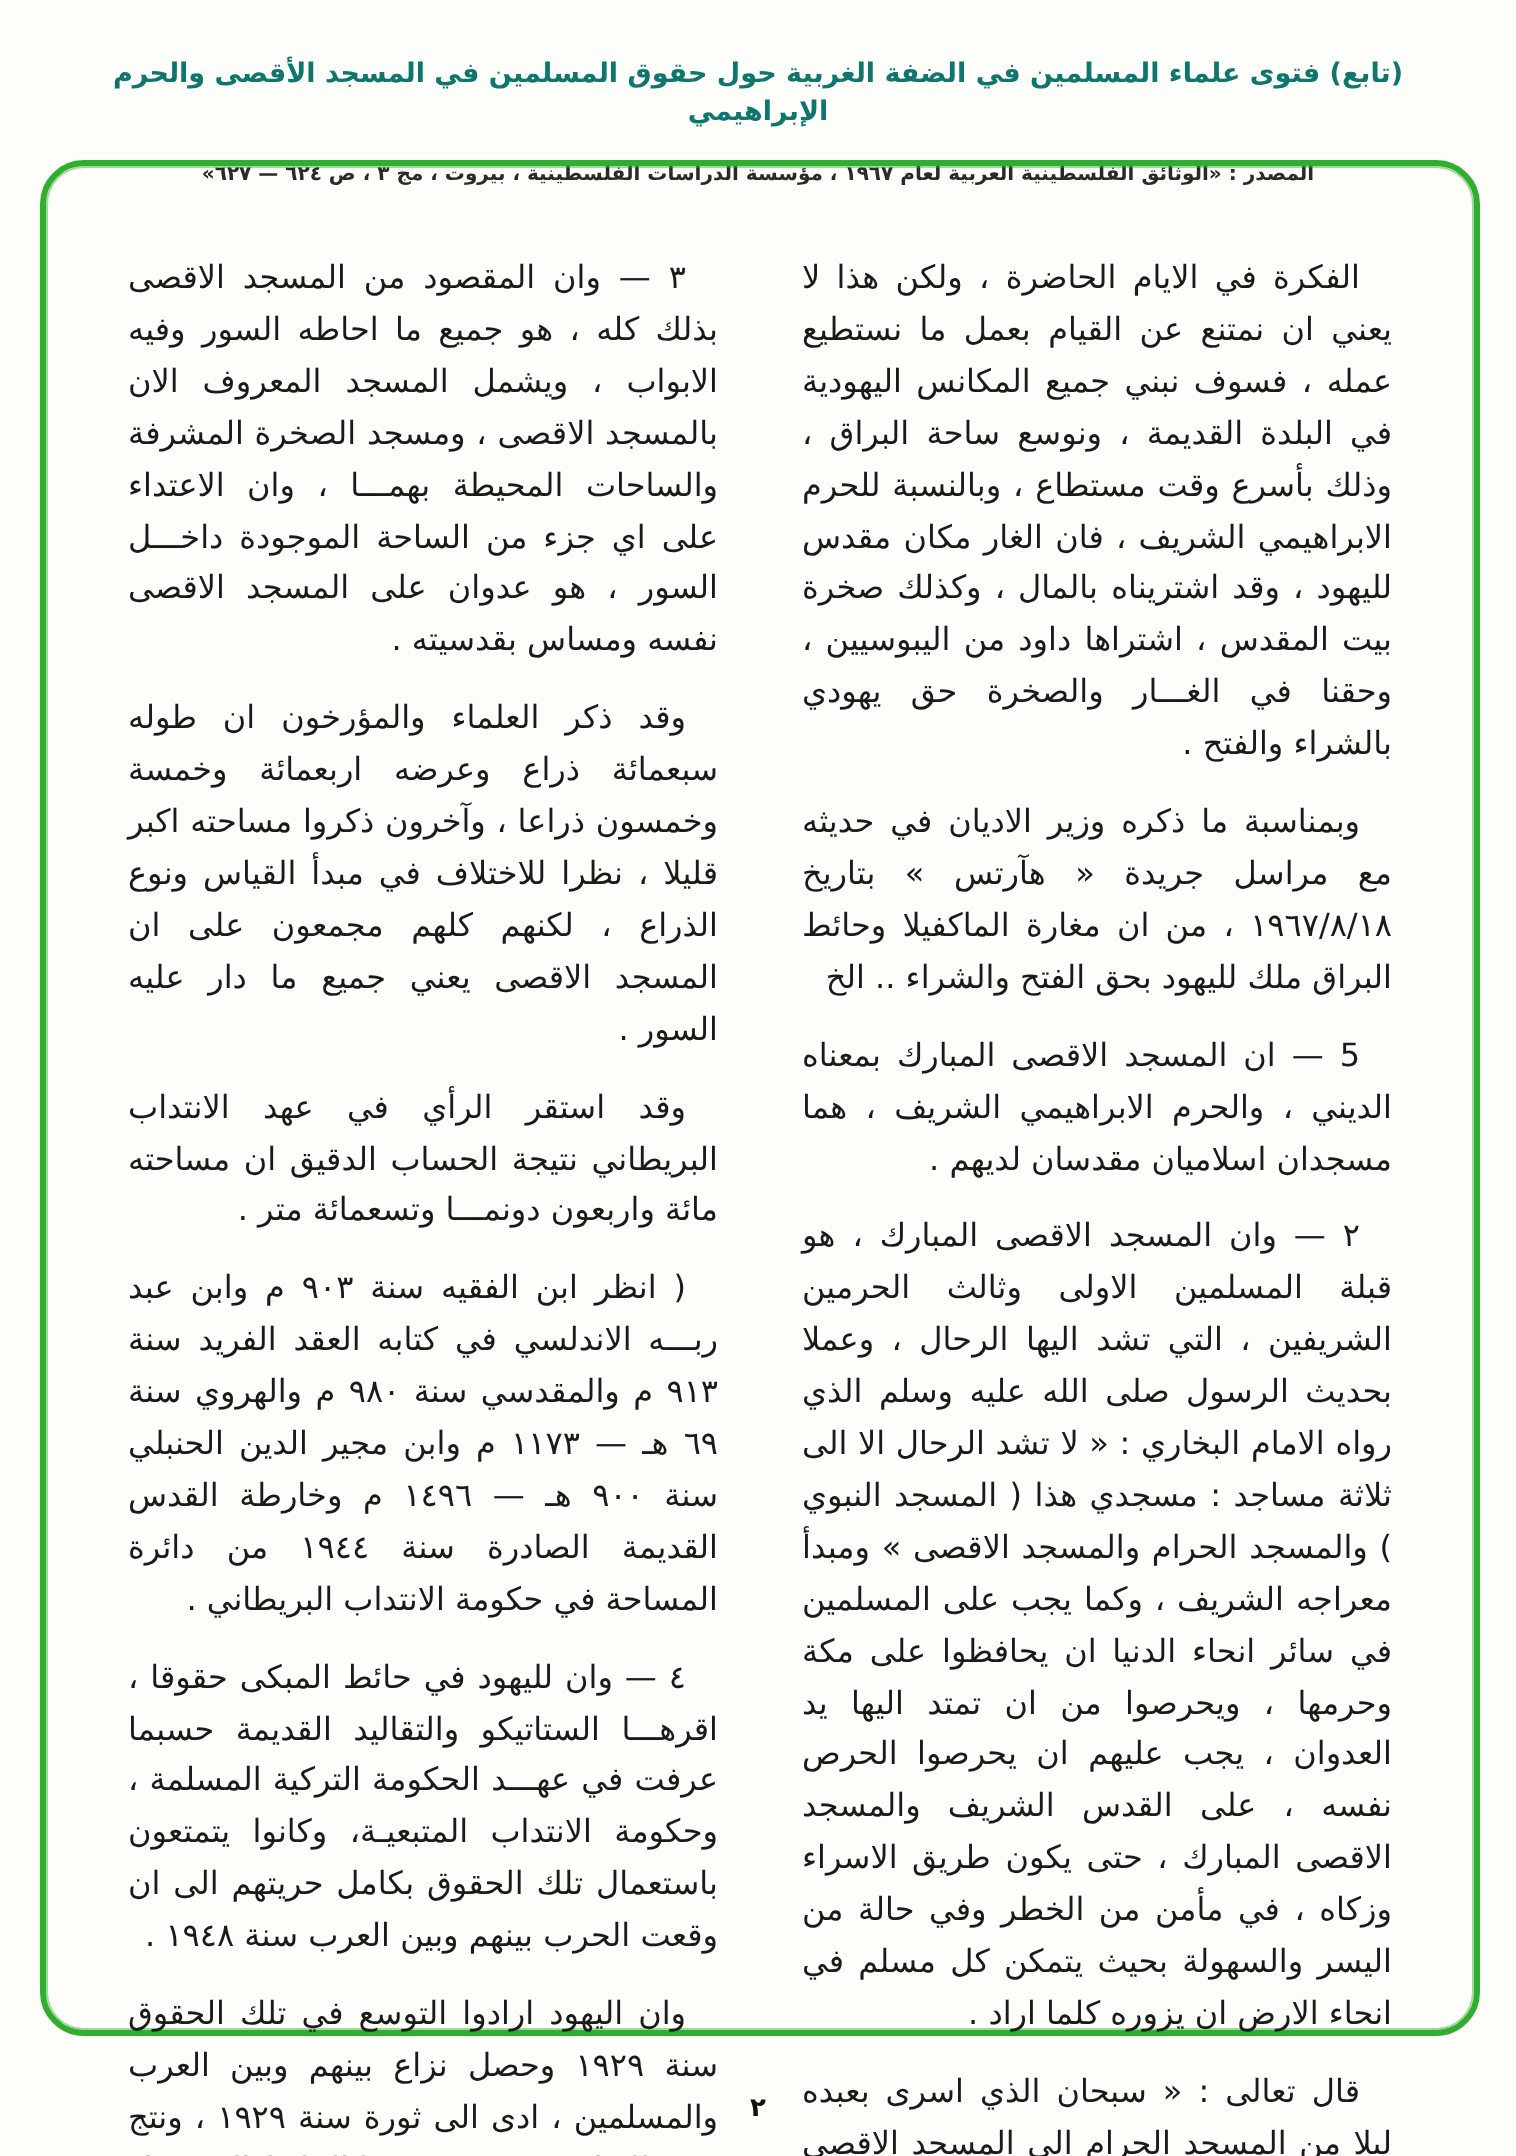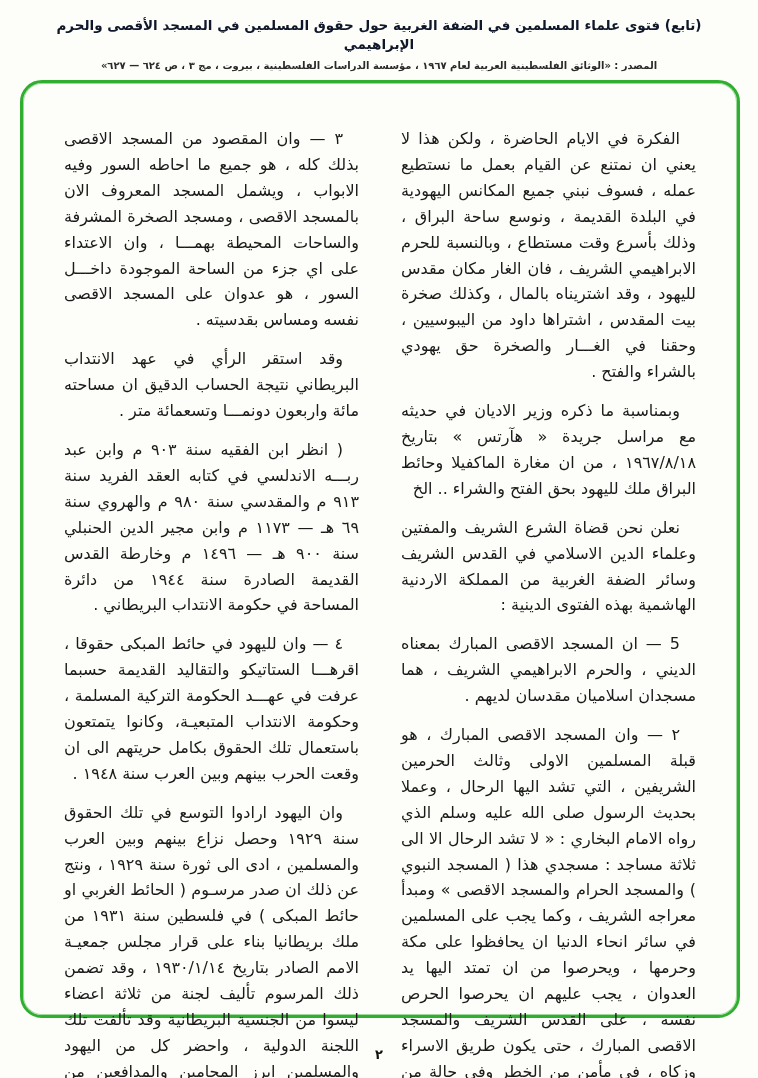--- a/index.html
+++ b/index.html
@@ -13,22 +13,22 @@
     background:var(--paper);
     font-family:"DejaVu Sans", sans-serif;
     color:var(--ink);
     overflow:hidden;
   }
   .page{position:relative;width:758px;height:1078px;}
   .header{
     direction:rtl;text-align:center;padding-top:12px;
   }
   .title{
-    font-weight:bold;font-size:13.5px;line-height:1.4;color:#0f172a;
-    margin:4px 20px;
+    font-weight:bold;font-size:13.5px;line-height:1.4;color:#0f766e;
+    margin:16px 20px;
   }
   .source{
     font-weight:bold;font-size:10px;color:#2a2a2a;margin-top:6px;
     letter-spacing:0;
   }
   .green-box{
     position:absolute;left:20px;right:18px;top:80px;bottom:60px;
     border:3px solid var(--green);
     border-radius:22px;
     box-shadow:inset 0 0 0 1px rgba(47,174,47,.45);
@@ -69,28 +69,28 @@
     <div class="source">المصدر : «الوثائق الفلسطينية العربية لعام ١٩٦٧ ، مؤسسة الدراسات الفلسطينية ، بيروت ، مج ٣ ، ص ٦٢٤ — ٦٢٧»</div>
   </div>
 
   <div class="green-box"></div>
 
   <div class="content">
 
     <div class="column">
       <p>الفكرة في الايام الحاضرة ، ولكن هذا لا يعني ان نمتنع عن القيام بعمل ما نستطيع عمله ، فسوف نبني جميع المكانس اليهودية في البلدة القديمة ، ونوسع ساحة البراق ، وذلك بأسرع وقت مستطاع ، وبالنسبة للحرم الابراهيمي الشريف ، فان الغار مكان مقدس لليهود ، وقد اشتريناه بالمال ، وكذلك صخرة بيت المقدس ، اشتراها داود من اليبوسيين ، وحقنا في الغـــار والصخرة حق يهودي بالشراء والفتح .</p>
       <p>وبمناسبة ما ذكره وزير الاديان في حديثه مع مراسل جريدة « هآرتس » بتاريخ ١٩٦٧/٨/١٨ ، من ان مغارة الماكفيلا وحائط البراق ملك لليهود بحق الفتح والشراء .. الخ</p>
-      <p>نعلن نحن قضاة الشرع الشريف والمفتين وعلماء الدين الاسلامي في القدس الشريف وسائر الضفة الغربية من المملكة الاردنية الهاشمية بهذه الفتوى الدينية :</p>
       <p>5 — ان المسجد الاقصى المبارك بمعناه الديني ، والحرم الابراهيمي الشريف ، هما مسجدان اسلاميان مقدسان لديهم .</p>
       <p>٢ — وان المسجد الاقصى المبارك ، هو قبلة المسلمين الاولى وثالث الحرمين الشريفين ، التي تشد اليها الرحال ، وعملا بحديث الرسول صلى الله عليه وسلم الذي رواه الامام البخاري : « لا تشد الرحال الا الى ثلاثة مساجد : مسجدي هذا ( المسجد النبوي ) والمسجد الحرام والمسجد الاقصى » ومبدأ معراجه الشريف ، وكما يجب على المسلمين في سائر انحاء الدنيا ان يحافظوا على مكة وحرمها ، ويحرصوا من ان تمتد اليها يد العدوان ، يجب عليهم ان يحرصوا الحرص نفسه ، على القدس الشريف والمسجد الاقصى المبارك ، حتى يكون طريق الاسراء وزكاه ، في مأمن من الخطر وفي حالة من اليسر والسهولة بحيث يتمكن كل مسلم في انحاء الارض ان يزوره كلما اراد .</p>
       <p>قال تعالى : « سبحان الذي اسرى بعبده ليلا من المسجد الحرام الى المسجد الاقصى الذي باركنا حوله » الآية — 4 — من سورة الاسراء .</p>
     </div>
 
     <div class="column">
       <p>٣ — وان المقصود من المسجد الاقصى بذلك كله ، هو جميع ما احاطه السور وفيه الابواب ، ويشمل المسجد المعروف الان بالمسجد الاقصى ، ومسجد الصخرة المشرفة والساحات المحيطة بهمـــا ، وان الاعتداء على اي جزء من الساحة الموجودة داخـــل السور ، هو عدوان على المسجد الاقصى نفسه ومساس بقدسيته .</p>
+      <p>وقد ذكر العلماء والمؤرخون ان طوله سبعمائة ذراع وعرضه اربعمائة وخمسة وخمسون ذراعا ، وآخرون ذكروا مساحته اكبر قليلا ، نظرا للاختلاف في مبدأ القياس ونوع الذراع ، لكنهم كلهم مجمعون على ان المسجد الاقصى يعني جميع ما دار عليه السور .</p>
       <p>وقد استقر الرأي في عهد الانتداب البريطاني نتيجة الحساب الدقيق ان مساحته مائة واربعون دونمـــا وتسعمائة متر .</p>
       <p>( انظر ابن الفقيه سنة ٩٠٣ م وابن عبد ربـــه الاندلسي في كتابه العقد الفريد سنة ٩١٣ م والمقدسي سنة ٩٨٠ م والهروي سنة ٦٩ هـ — ١١٧٣ م وابن مجير الدين الحنبلي سنة ٩٠٠ هـ — ١٤٩٦ م وخارطة القدس القديمة الصادرة سنة ١٩٤٤ من دائرة المساحة في حكومة الانتداب البريطاني .</p>
       <p>٤ — وان لليهود في حائط المبكى حقوقا ، اقرهـــا الستاتيكو والتقاليد القديمة حسبما عرفت في عهـــد الحكومة التركية المسلمة ، وحكومة الانتداب المتبعيـة، وكانوا يتمتعون باستعمال تلك الحقوق بكامل حريتهم الى ان وقعت الحرب بينهم وبين العرب سنة ١٩٤٨ .</p>
       <p>وان اليهود ارادوا التوسع في تلك الحقوق سنة ١٩٢٩ وحصل نزاع بينهم وبين العرب والمسلمين ، ادى الى ثورة سنة ١٩٢٩ ، ونتج عن ذلك ان صدر مرسـوم ( الحائط الغربي او حائط المبكى ) في فلسطين سنة ١٩٣١ من ملك بريطانيا بناء على قرار مجلس جمعيـة الامم الصادر بتاريخ ١٩٣٠/١/١٤ ، وقد تضمن ذلك المرسوم تأليف لجنة من ثلاثة اعضاء ليسوا من الجنسية البريطانية وقد تألفت تلك اللجنة الدولية ، واحضر كل من اليهود والمسلمين ابرز المحامين والمدافعين من وجهة النظر التي يتبناها كل منهم ، واصدرت قرارها المتضمن ان :</p>
     </div>
 
   </div>
 
   <div class="page-number">٢</div>
 

